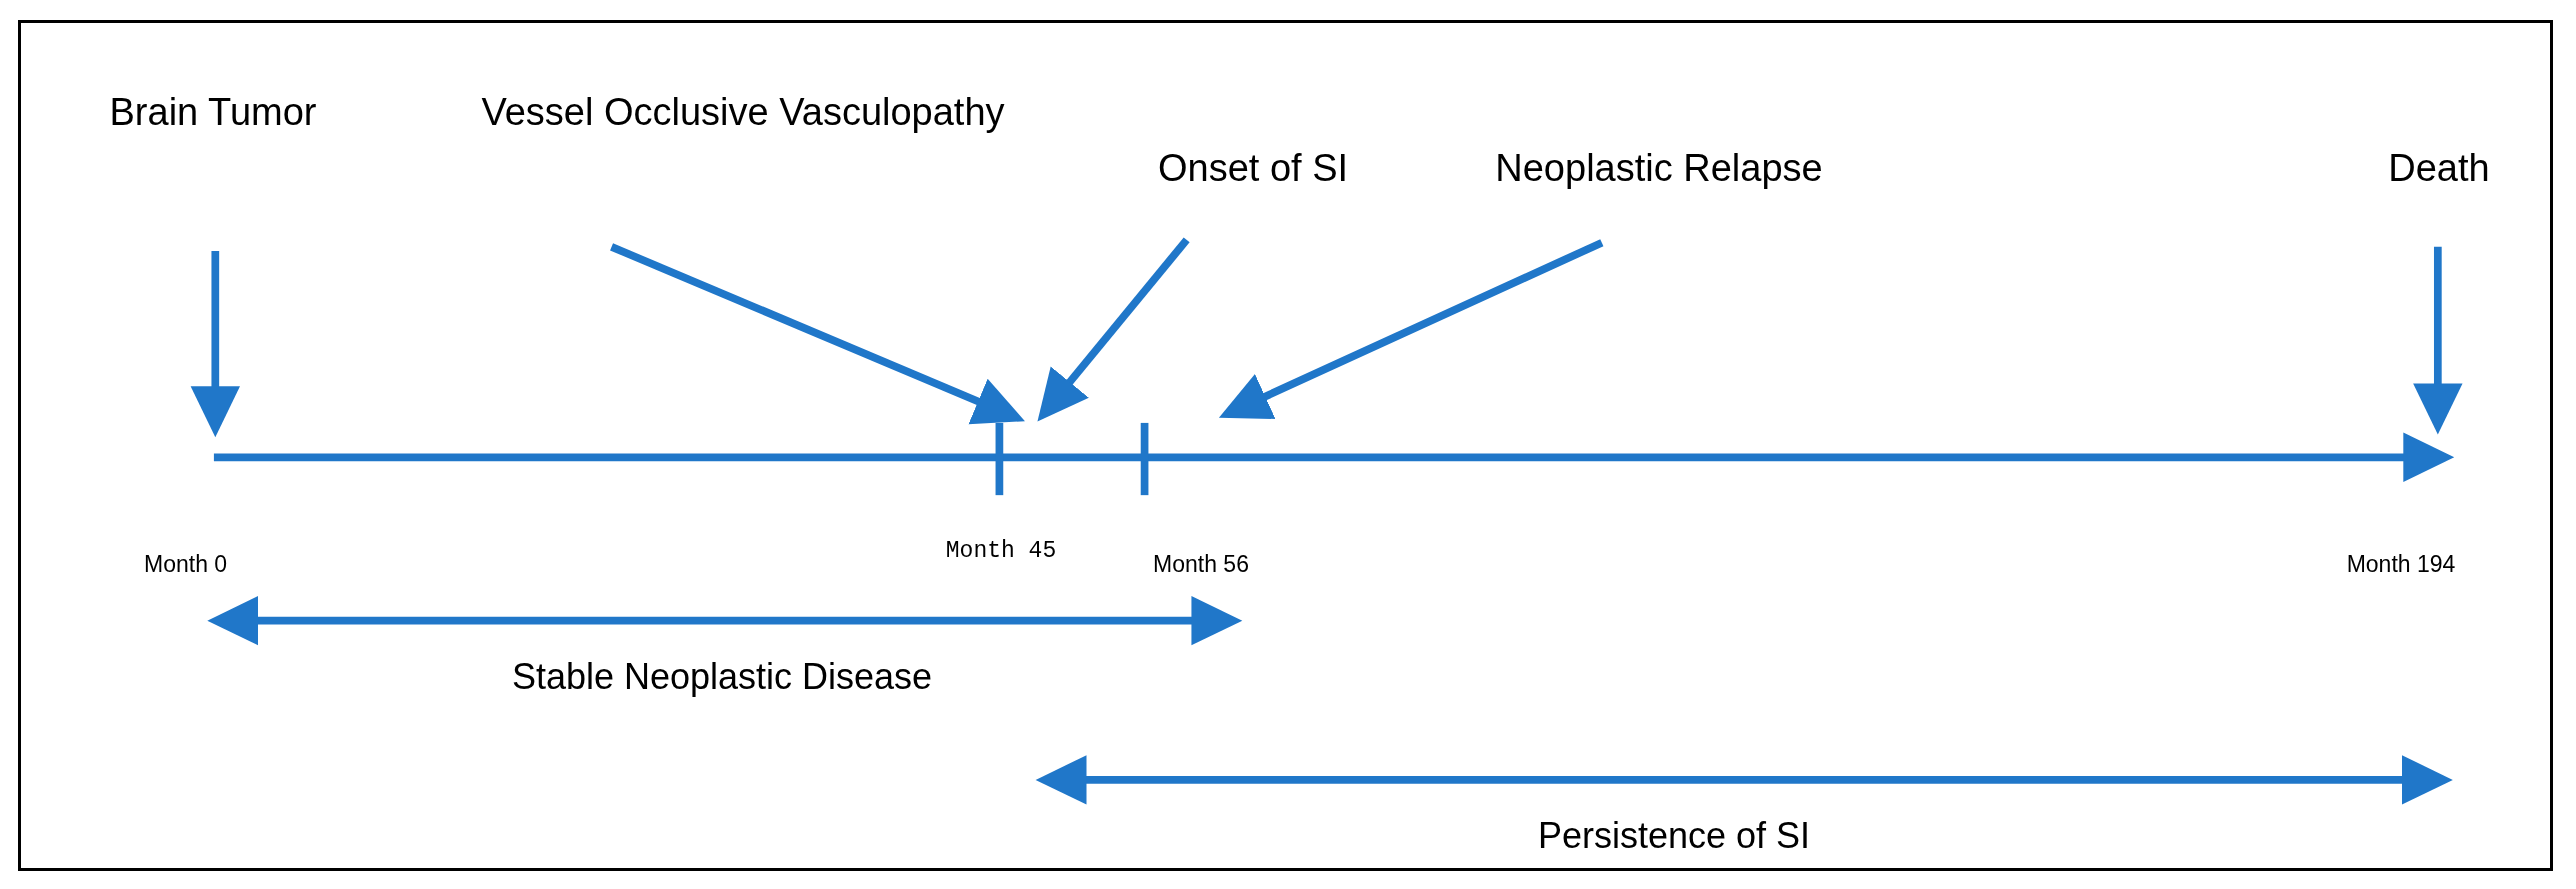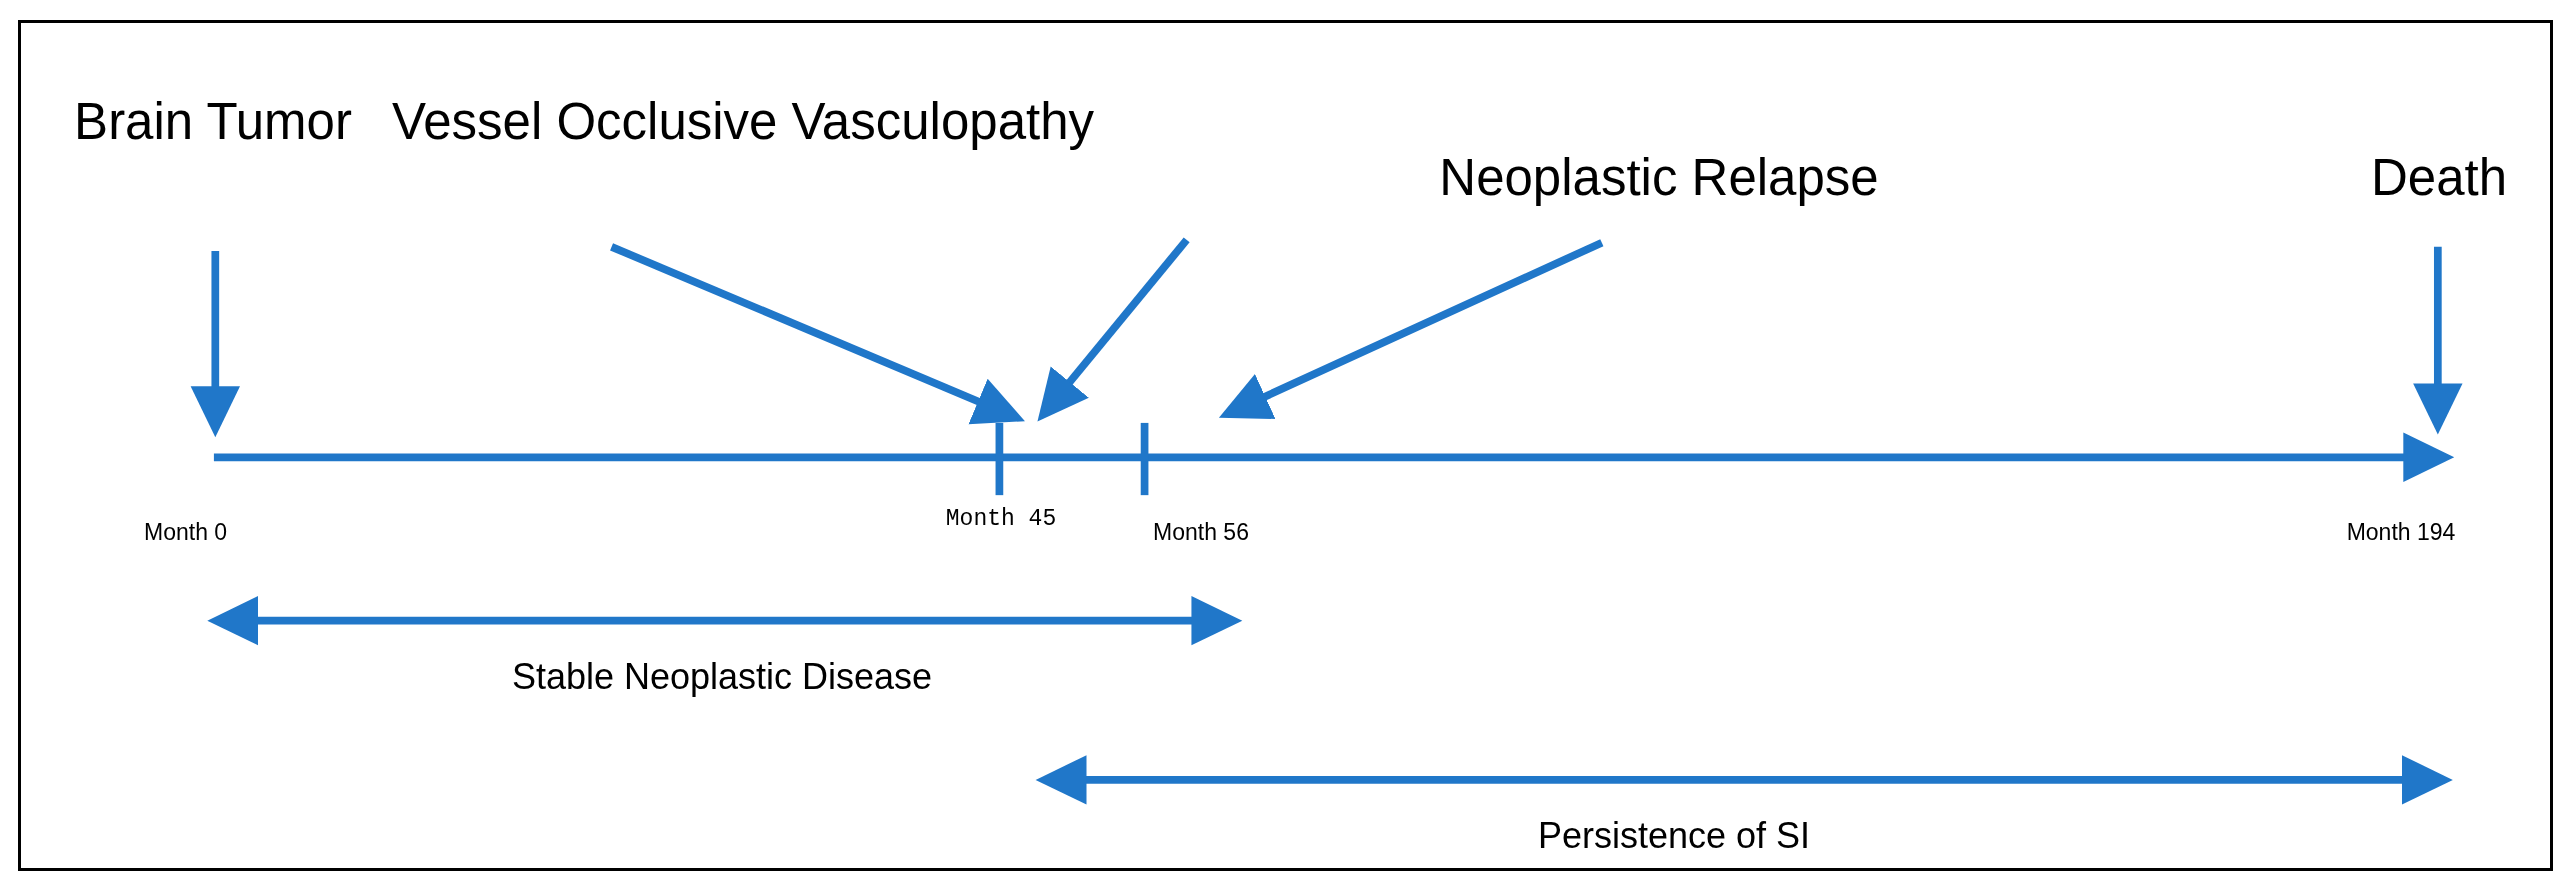--- a/index.html
+++ b/index.html
@@ -28,34 +28,35 @@
   #diagram-svg {
     position: absolute;
     left: 0;
     top: 0;
     width: 2576px;
     height: 890px;
   }
   .evt-label {
     position: absolute;
     color: #000000;
-    font-size: 51px;
+    font-size: 38px;
     line-height: 1.48;
     font-family: "Liberation Sans", sans-serif;
     white-space: nowrap;
     text-align: center;
     letter-spacing: 0px;
   }
   .tick-label {
     position: absolute;
     color: #000000;
     font-size: 23px;
     font-family: "Liberation Sans", sans-serif;
     white-space: nowrap;
     text-align: center;
+    margin-top: 32px;
   }
   .span-label {
     position: absolute;
     color: #000000;
     font-size: 36px;
     font-family: "Liberation Sans", sans-serif;
     white-space: nowrap;
     text-align: left;
   }
   .centered {
@@ -100,20 +101,23 @@
   </svg>
 
   <div class="evt-label centered" style="left:213px; top:84px;">
     <div>Brain Tumor</div>
   </div>
 
   <div class="evt-label centered" style="left:743px; top:84px;">
     <div>Vessel Occlusive Vasculopathy</div>
   </div>
 
+  <div class="evt-label centered" style="left:1253px; top:140px;">
+    <div>Onset of SI</div>
+  </div>
 
   <div class="evt-label centered" style="left:1659px; top:140px;">
     <div>Neoplastic Relapse</div>
   </div>
 
   <div class="evt-label centered" style="left:2439px; top:140px;">
     <div>Death</div>
   </div>
 
   <div class="tick-label" style="left:144px; top:519px;">Month 0</div>

